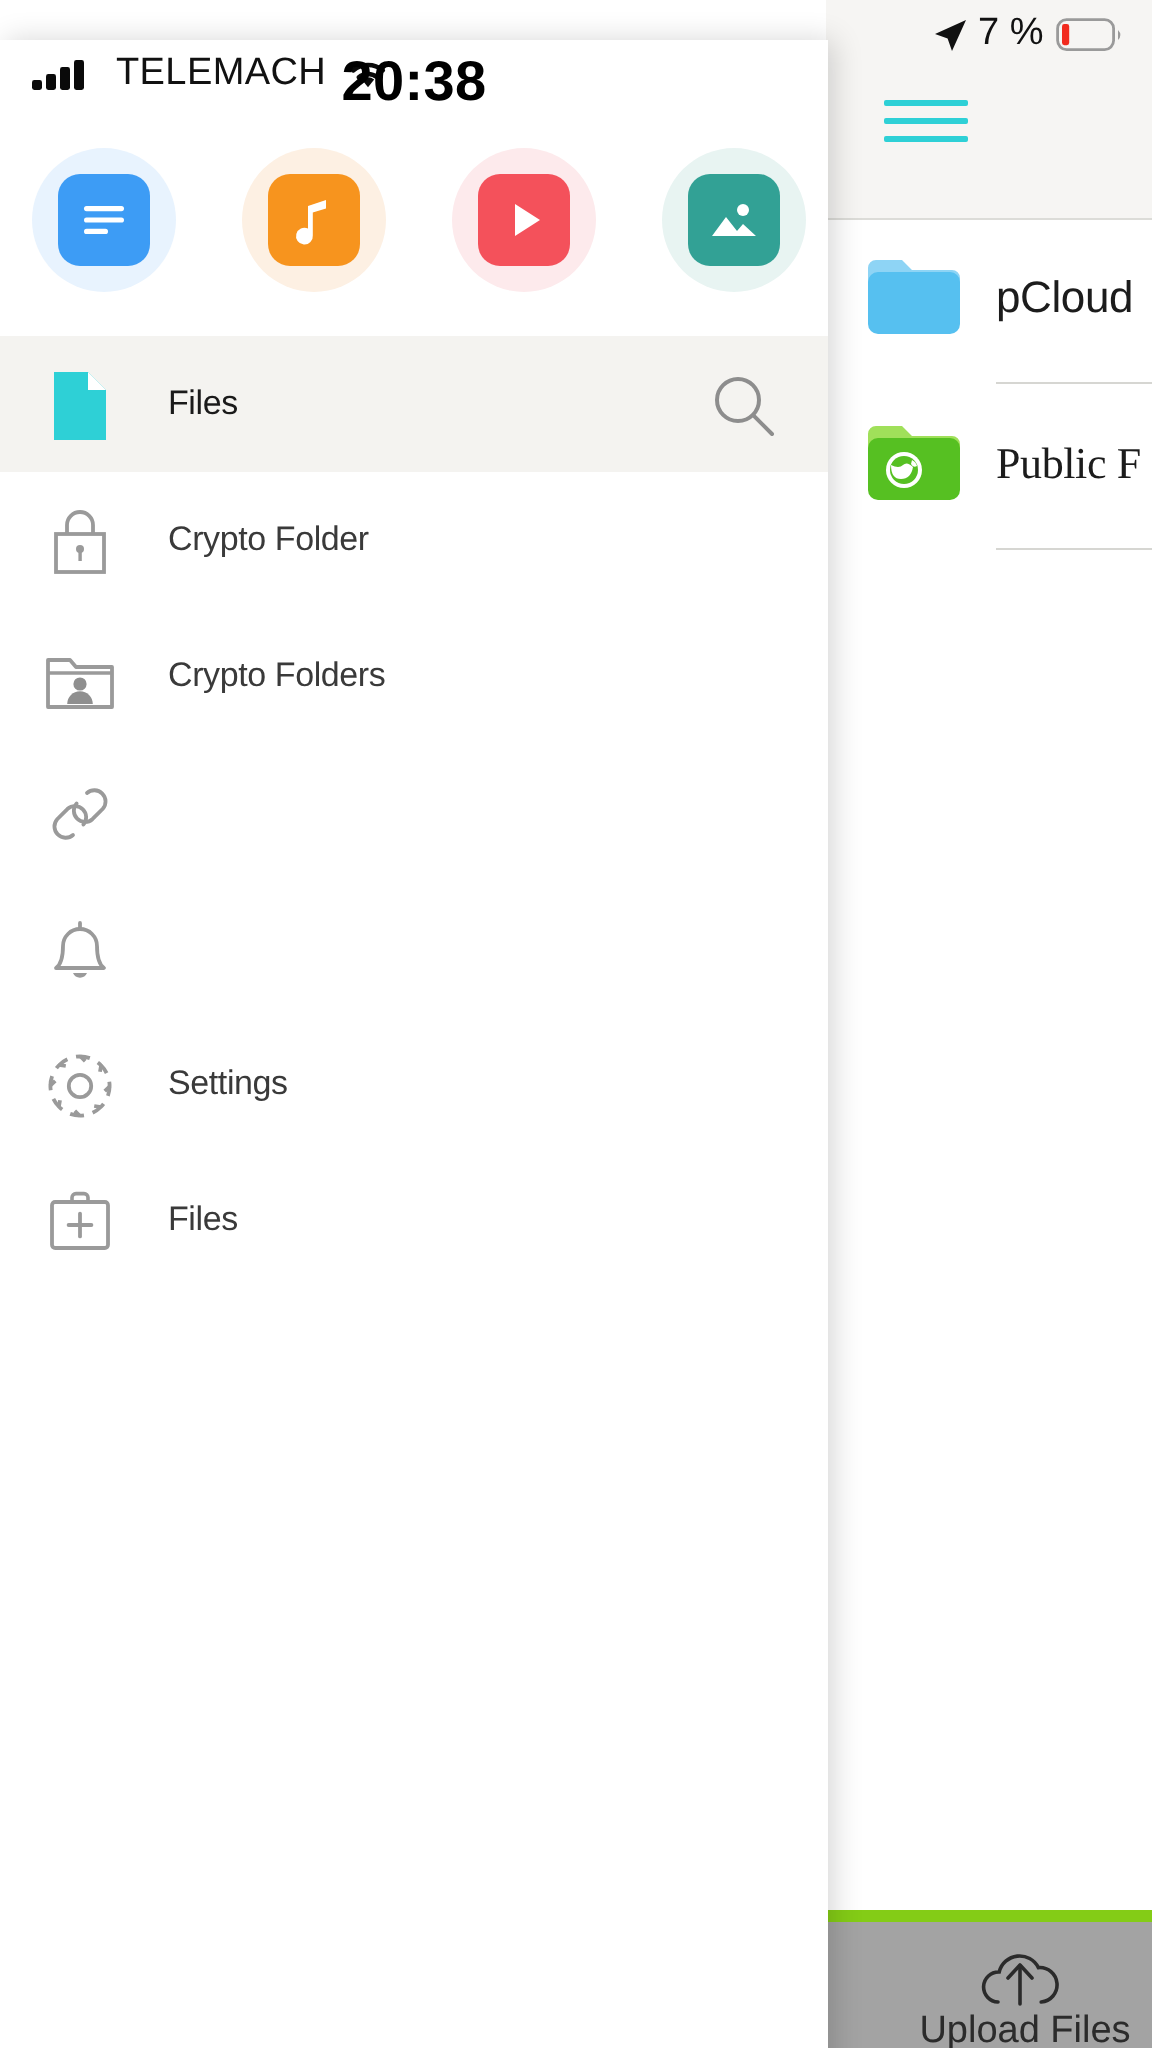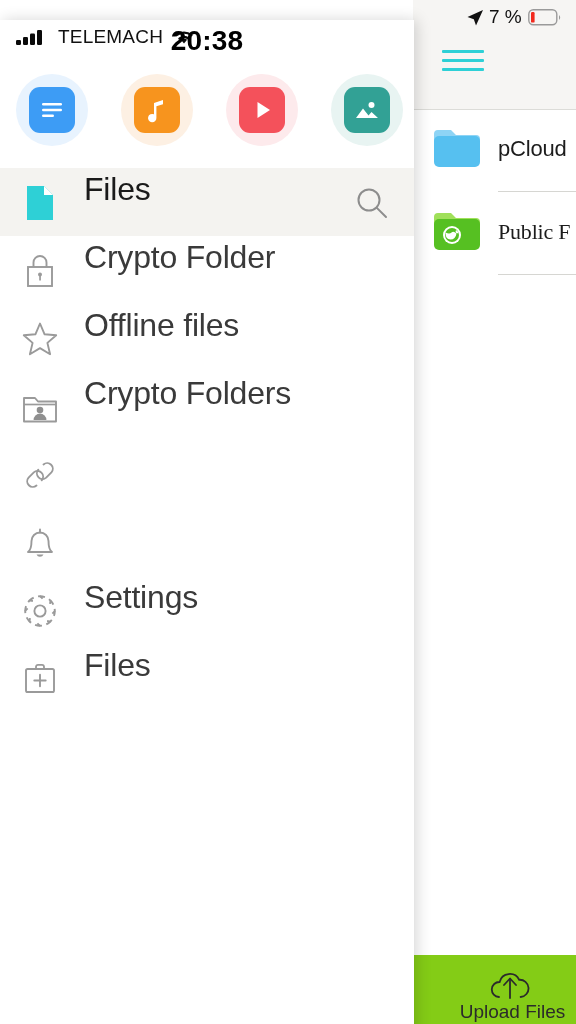--- a/index.html
+++ b/index.html
@@ -35,21 +35,21 @@
     position:absolute; left:85px; top:26px; width:120px;
     font-size:22px; color:#1c1c1c; white-space:nowrap;
     letter-spacing:-0.2px;
   }
   .cr-divider {
     position:absolute; left:85px; bottom:0; width:120px; height:1px;
     background:#d6d6d2;
   }
   #upload-bar {
     position:absolute; left:0; bottom:0; width:163px; height:69px;
-    background:#84cc16; border-top:2px solid #84cc16;
+    background:#a3a3a3; border-top:6px solid #84cc16;
   }
   #upload-icon { position:absolute; left:73px; top:11px; width:52px; height:34px; }
   #upload-label {
     position:absolute; left:0; top:44px; width:163px; text-align:center;
     font-size:19px; color:#2b2b2b; padding-left:36px;
   }
 
   
   #drawer {
     position:absolute; left:0; top:0; width:414px; height:1024px;
@@ -102,22 +102,22 @@
   #menu-list { position:absolute; left:0; top:148px; width:414px; }
   .menu-item {
     position:relative; width:414px; height:68px;
   }
   .menu-item.active { background:#f4f3f0; }
   .mi-icon {
     position:absolute; left:17px; top:16px; width:46px; height:38px;
     display:flex; align-items:center; justify-content:center;
   }
   .mi-label {
-    position:absolute; left:84px; top:3px;
-    font-size:32px; color:#3a3a3a; letter-spacing:-0.2px;
+    position:absolute; left:84px; top:24px;
+    font-size:17px; color:#3a3a3a; letter-spacing:-0.2px;
   }
   .menu-item.active .mi-label { color:#1a1a1a; }
   #search-icon-wrap {
     position:absolute; right:22px; top:16px; width:40px; height:38px;
     display:flex; align-items:center; justify-content:center;
   }
 </style>
 </head>
 <body>
 
@@ -269,28 +269,20 @@
           <svg viewBox="0 0 34 38" width="34" height="38">
             <rect x="5" y="15" width="24" height="19" fill="none" stroke="#9a9a9a" stroke-width="1.9"></rect>
             <path d="M10.5 15 v-4.5 a6.5 6.5 0 0 1 13 0 V15" fill="none" stroke="#9a9a9a" stroke-width="1.9"></path>
             <circle cx="17" cy="22.5" r="2" fill="#9a9a9a"></circle>
             <rect x="16.2" y="23.5" width="1.7" height="5" fill="#9a9a9a"></rect>
           </svg>
         </div>
         <div class="mi-label">Crypto Folder</div>
       </div>
 
-      <div class="menu-item">
-        <div class="mi-icon">
-          <svg viewBox="0 0 38 38" width="38" height="38">
-            <path d="M19 3.5 L23.6 14.3 L35.2 15.2 L26.4 22.9 L29.1 34.2 L19 28.1 L8.9 34.2 L11.6 22.9 L2.8 15.2 L14.4 14.3 Z" fill="none" stroke="#9a9a9a" stroke-width="1.9" stroke-linejoin="round"></path>
-          </svg>
-        </div>
-        <div class="mi-label">Offline files</div>
-      </div>
 
       <div class="menu-item">
         <div class="mi-icon">
           <svg viewBox="0 0 38 36" width="38" height="36">
             <path d="M3 9 h11 l3 3.5 h18 v20 H3 Z" fill="none" stroke="#9a9a9a" stroke-width="1.9" stroke-linejoin="round"></path>
             <line x1="3" y1="15.5" x2="35" y2="15.5" stroke="#9a9a9a" stroke-width="1.7"></line>
             <circle cx="19" cy="21" r="3.3" fill="#8f8f8f"></circle>
             <path d="M12.6 31 a6.4 6.4 0 0 1 12.8 0 Z" fill="#8f8f8f"></path>
           </svg>
         </div>

